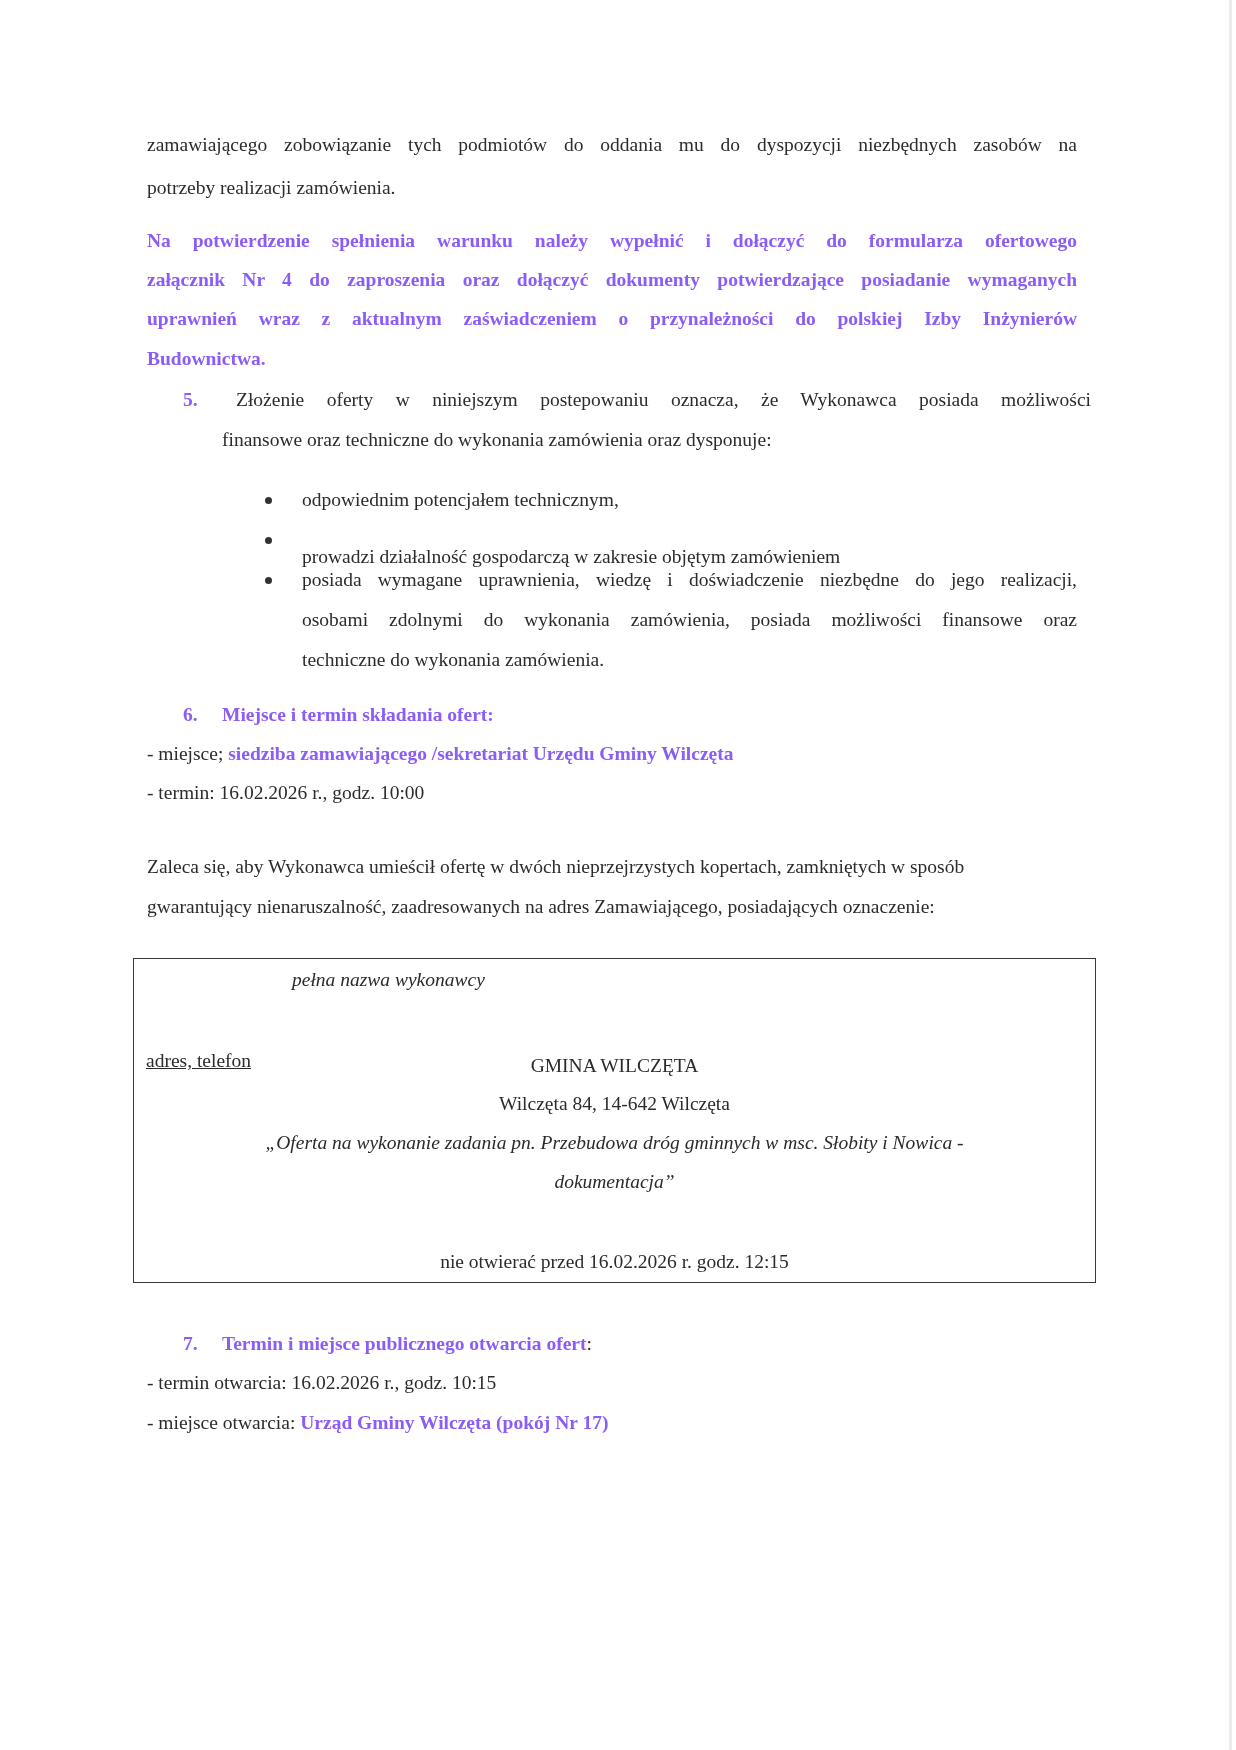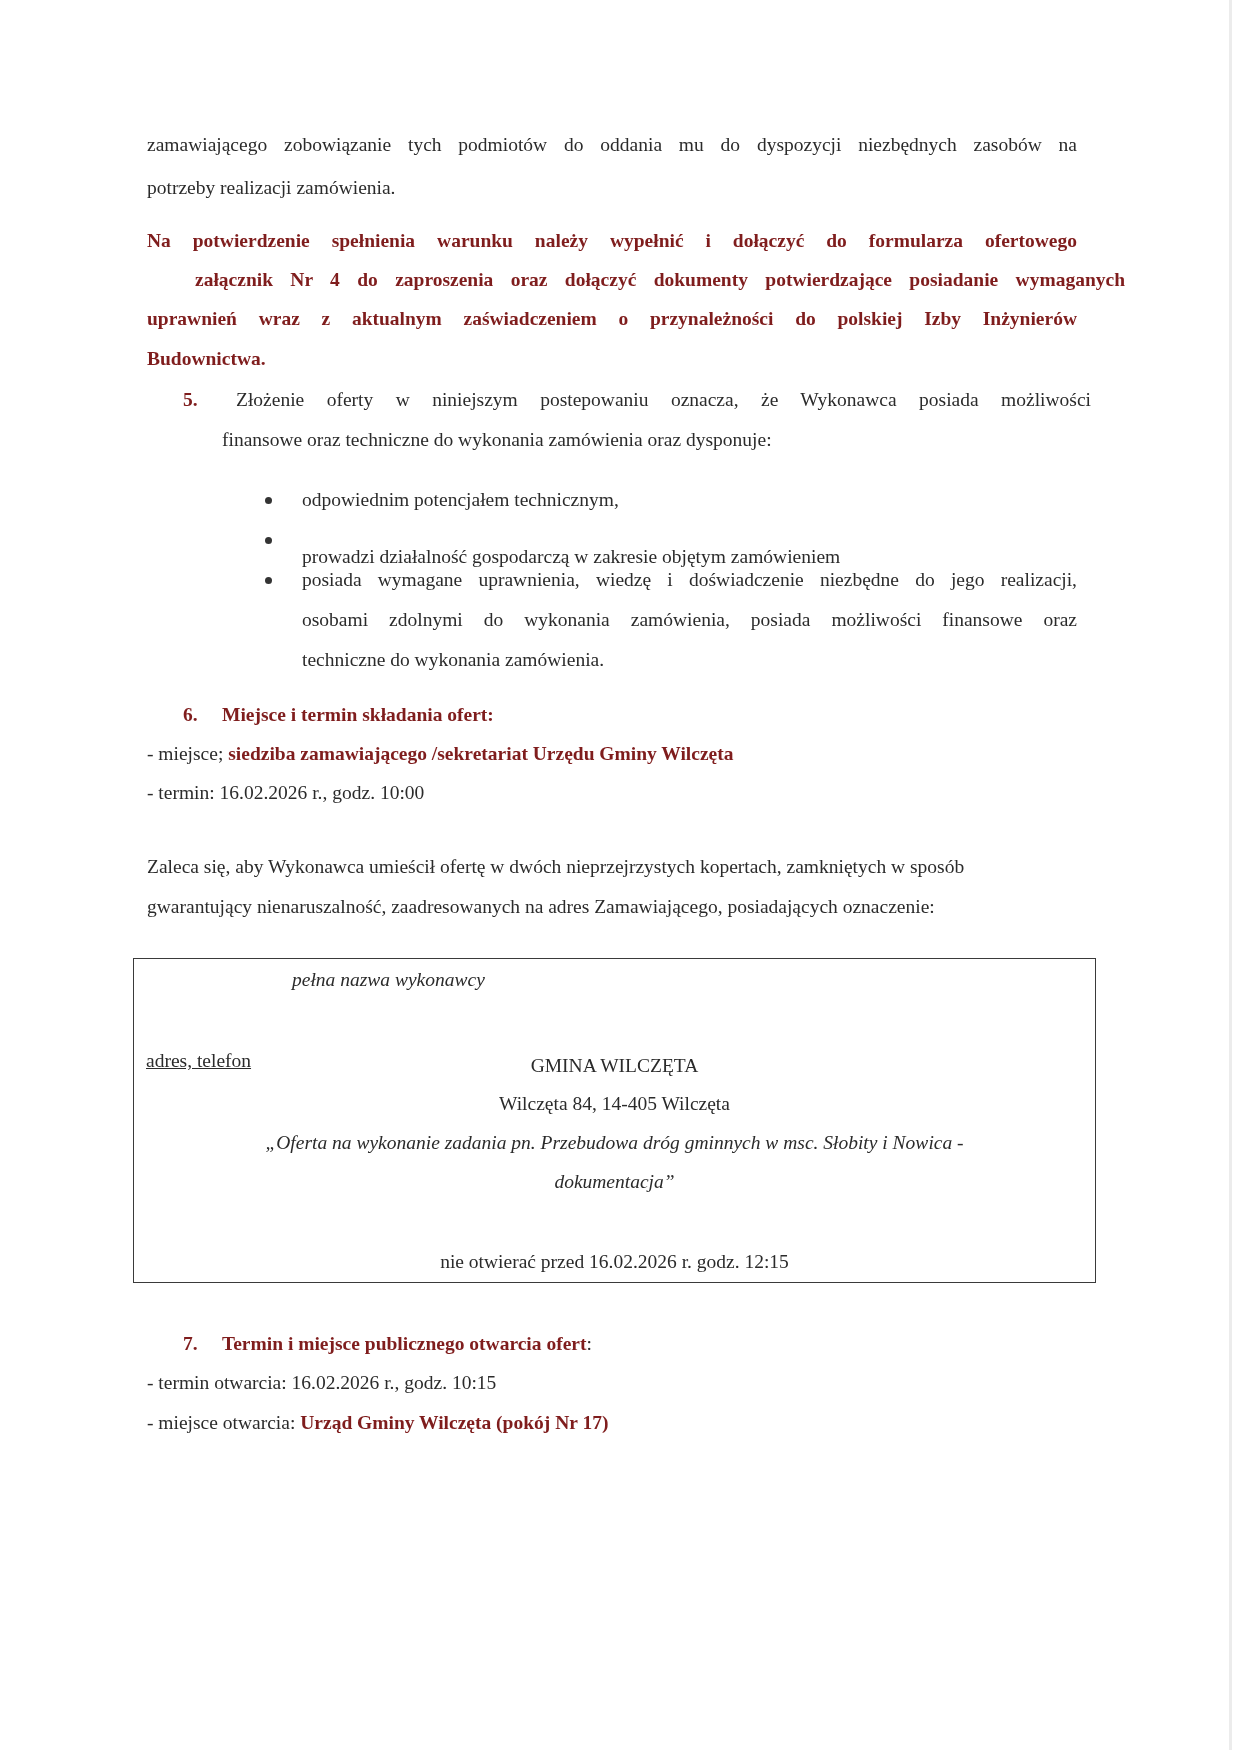--- a/index.html
+++ b/index.html
@@ -3,37 +3,37 @@
 <meta charset="utf-8">
 <style>
   html, body { margin: 0; padding: 0; }
   body {
     width: 1236px; height: 1750px; background: #ffffff; position: relative; overflow: hidden;
     font-family: "Liberation Serif", "DejaVu Serif", serif; color: #2b2b2b;
   }
   .scan-edge { position: absolute; left: 1229px; top: 0; width: 3px; height: 1750px; background: #ececec; }
   .line { position: absolute; font-size: 19.5px; white-space: nowrap; line-height: 24px; }
   .just { position: absolute; font-size: 19.5px; line-height: 24px; white-space: nowrap; text-align: justify; text-align-last: justify; }
-  .b { font-weight: bold; color: #7f1d1d; }
+  .b { font-weight: bold; color: #8b5cf6; }
   .it { font-style: italic; }
   .u { text-decoration: underline; }
   .bullet { position: absolute; width: 7px; height: 7px; border-radius: 50%; background: #333; }
   .box { position: absolute; left: 133px; top: 958px; width: 963px; height: 325px; border: 1.5px solid #3a3a3a; box-sizing: border-box; }
   .center { position: absolute; left: 133px; width: 963px; text-align: center; font-size: 19.5px; line-height: 24px; white-space: nowrap; }
 </style>
 </head>
 <body>
 
 <div class="scan-edge"></div>
 
 <div class="just" style="left:147px; top:133px; width:930px;">zamawiającego zobowiązanie tych podmiotów do oddania mu do dyspozycji niezbędnych zasobów na</div>
 <div class="line" style="left:147px; top:176px;">potrzeby realizacji zamówienia.</div>
 
 <div class="just b" style="left:147px; top:229px; width:930px;">Na potwierdzenie spełnienia warunku należy wypełnić i dołączyć do formularza ofertowego</div>
-<div class="just b" style="left:147px; top:268px; width:930px;margin-left:48px;">załącznik Nr 4 do zaproszenia oraz dołączyć dokumenty potwierdzające posiadanie wymaganych</div>
+<div class="just b" style="left:147px; top:268px; width:930px;">załącznik Nr 4 do zaproszenia oraz dołączyć dokumenty potwierdzające posiadanie wymaganych</div>
 <div class="just b" style="left:147px; top:307px; width:930px;">uprawnień wraz z aktualnym zaświadczeniem o przynależności do polskiej Izby Inżynierów</div>
 <div class="line b" style="left:147px; top:347px;">Budownictwa.</div>
 
 <div class="line b" style="left:183px; top:388px;">5.</div>
 <div class="just" style="left:236px; top:388px; width:855px;">Złożenie oferty w niniejszym postepowaniu oznacza, że Wykonawca posiada możliwości</div>
 <div class="line" style="left:222px; top:428px;">finansowe oraz techniczne do wykonania zamówienia oraz dysponuje:</div>
 
 <div class="bullet" style="left:265px; top:497px;"></div>
 <div class="line" style="left:302px; top:488px;">odpowiednim potencjałem technicznym,</div>
 
@@ -50,21 +50,21 @@
 <div class="line" style="left:147px; top:742px;"><span>- miejsce; </span><span class="b">siedziba zamawiającego /sekretariat Urzędu Gminy Wilczęta</span></div>
 <div class="line" style="left:147px; top:781px;">- termin: 16.02.2026 r., godz. 10:00</div>
 
 <div class="line" style="left:147px; top:855px;">Zaleca się, aby Wykonawca umieścił ofertę w dwóch nieprzejrzystych kopertach, zamkniętych w sposób</div>
 <div class="line" style="left:147px; top:895px;">gwarantujący nienaruszalność, zaadresowanych na adres Zamawiającego, posiadających oznaczenie:</div>
 
 <div class="box"></div>
 <div class="line it" style="left:292px; top:968px;">pełna nazwa wykonawcy</div>
 <div class="line u" style="left:146px; top:1049px;font-family:Liberation Serif, serif;">adres, telefon</div>
 <div class="center" style="top:1054px;">GMINA WILCZĘTA</div>
-<div class="center" style="top:1092px;">Wilczęta 84, 14-405 Wilczęta</div>
+<div class="center" style="top:1092px;">Wilczęta 84, 14-642 Wilczęta</div>
 <div class="center it" style="top:1131px;">„Oferta na wykonanie zadania pn. Przebudowa dróg gminnych w msc. Słobity i Nowica -</div>
 <div class="center it" style="top:1170px;">dokumentacja”</div>
 <div class="center" style="top:1250px;">nie otwierać przed 16.02.2026 r.  godz. 12:15</div>
 
 <div class="line b" style="left:183px; top:1332px;">7.</div>
 <div class="line" style="left:222px; top:1332px;"><span class="b">Termin i miejsce publicznego otwarcia ofert</span><span>:</span></div>
 <div class="line" style="left:147px; top:1371px;">- termin otwarcia: 16.02.2026 r., godz. 10:15</div>
 <div class="line" style="left:147px; top:1411px;"><span>- miejsce otwarcia: </span><span class="b">Urząd Gminy Wilczęta (pokój Nr 17)</span></div>
 
 </body></html>

